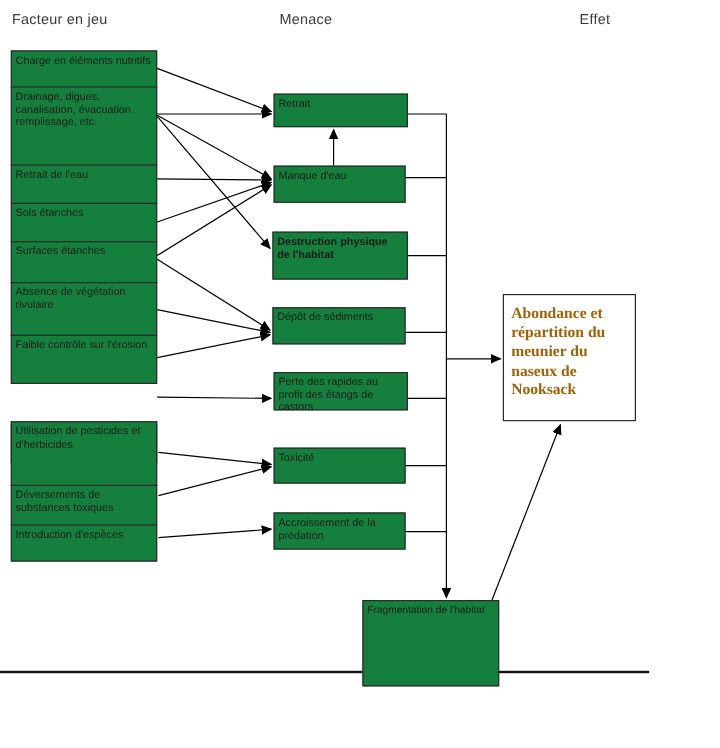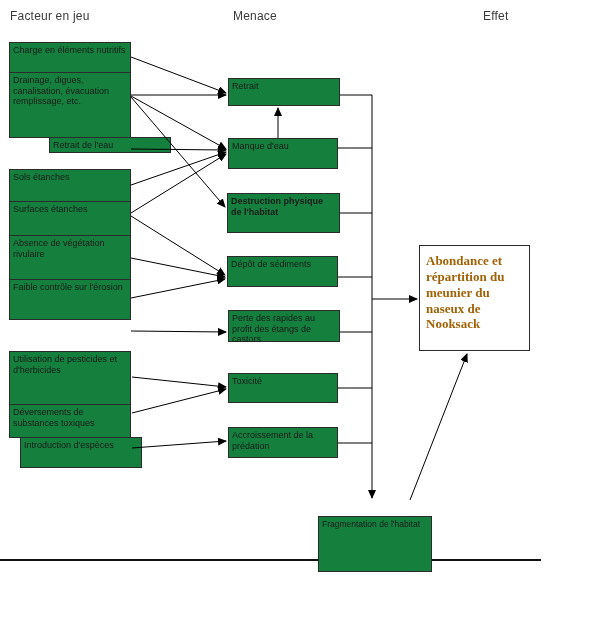--- a/index.html
+++ b/index.html
@@ -33,39 +33,39 @@
 </style>
 </head>
 <body>
 
 <div class="col-header" style="left:10px;top:9px;">Facteur en jeu</div>
 <div class="col-header" style="left:233px;top:9px;">Menace</div>
 <div class="col-header" style="left:443px;top:9px;margin-left:40px;">Effet</div>
 
 <div class="node" style="left:9px;top:42px;width:122px;height:31px;">Charge en  éléments nutritifs</div>
 <div class="node" style="left:9px;top:72px;width:122px;height:66px;">Drainage, digues, canalisation, évacuation remplissage, etc.</div>
-<div class="node" style="left:9px;top:137px;width:122px;height:16px;margin-left:40px;">Retrait de l'eau</div>
+<div class="node" style="left:9px;top:137px;width:122px;height:33px;">Retrait de l'eau</div>
 <div class="node" style="left:9px;top:169px;width:122px;height:33px;">Sols étanches</div>
 <div class="node" style="left:9px;top:201px;width:122px;height:35px;">Surfaces étanches</div>
 <div class="node" style="left:9px;top:235px;width:122px;height:45px;">Absence de végétation rivulaire</div>
 <div class="node" style="left:9px;top:279px;width:122px;height:41px;">Faible contrôle sur l'érosion</div>
 <div class="node" style="left:9px;top:319px;width:122px;height:33px;margin-top:34px;">Étangs des castors</div>
 <div class="node" style="left:9px;top:351px;width:122px;height:54px;">Utilisation de pesticides et d'herbicides</div>
 <div class="node" style="left:9px;top:404px;width:122px;height:34px;">Déversements de substances toxiques</div>
-<div class="node" style="left:9px;top:437px;width:122px;height:31px;margin-left:11px;">Introduction d'espèces</div>
+<div class="node" style="left:9px;top:437px;width:122px;height:31px;">Introduction d'espèces</div>
 
 <div class="node" style="left:228px;top:78px;width:112px;height:28px;">Retrait</div>
 <div class="node" style="left:228px;top:138px;width:110px;height:31px;">Manque d'eau</div>
 <div class="node" style="left:227px;top:193px;width:113px;height:40px;font-weight:bold;">Destruction physique de l'habitat</div>
 <div class="node" style="left:227px;top:256px;width:111px;height:31px;">Dépôt de sédiments</div>
 <div class="node" style="left:228px;top:310px;width:112px;height:32px;">Perte des rapides au profit des étangs de castors</div>
 <div class="node" style="left:228px;top:373px;width:110px;height:30px;">Toxicité</div>
 <div class="node" style="left:228px;top:427px;width:110px;height:31px;">Accroissement de la prédation</div>
 
-<div class="node small" style="left:318px;top:500px;width:114px;height:56px;margin-top:16px;">Fragmentation de l'habitat</div>
+<div class="node small" style="left:302px;top:500px;width:114px;height:72px;">Fragmentation de l'habitat</div>
 
 <div class="effect-box" style="left:419px;top:245px;width:111px;height:106px;">Abondance et répartition du meunier du naseux de Nooksack</div>
 
 <div class="bottom-rule"></div>
 
 <svg id="edge-layer" viewBox="0 0 600 623" xmlns="http://www.w3.org/2000/svg">
   <defs>
     <marker id="arrow" markerWidth="9" markerHeight="8" refX="8" refY="4" orient="auto" markerUnits="userSpaceOnUse">
       <path d="M0,0 L9,4 L0,8 z" fill="#000"></path>
     </marker>

